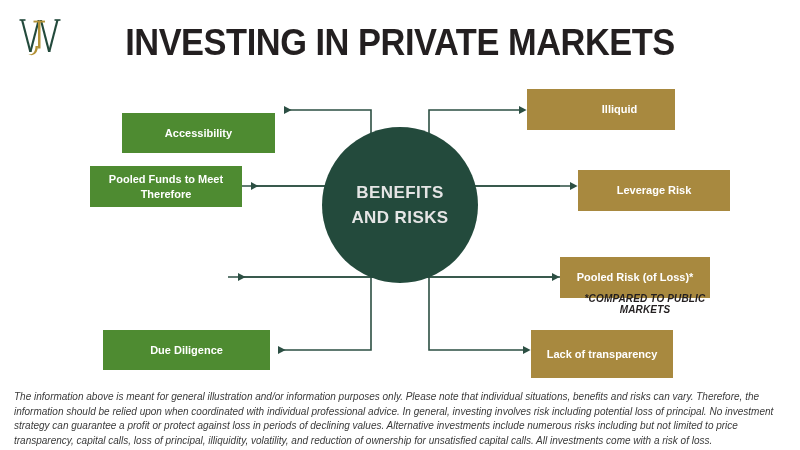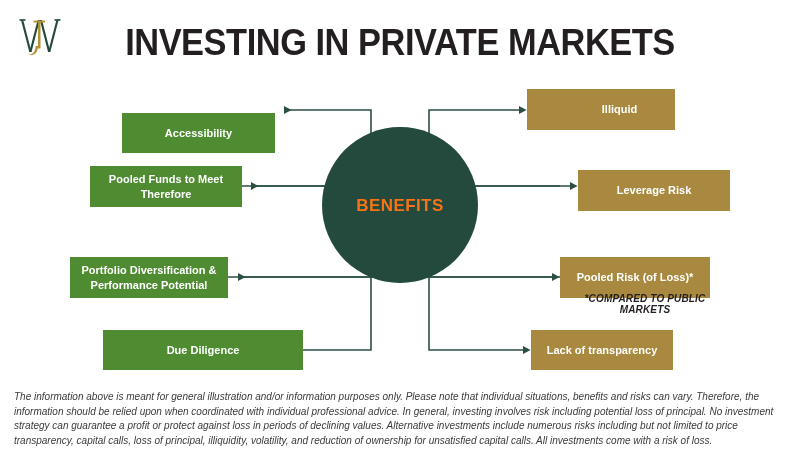--- a/index.html
+++ b/index.html
@@ -59,21 +59,21 @@
     left: 322px;
     top: 127px;
     width: 156px;
     height: 156px;
     border-radius: 50%;
     background: #234a3c;
     display: flex;
     flex-direction: column;
     align-items: center;
     justify-content: center;
-    color: #f97316;
+    color: #e5e5e5;
     font-size: 17px;
     line-height: 25px;
     font-weight: bold;
     letter-spacing: 0.4px;
     text-align: center;
   }
 
   
   .node {
     position: absolute;
@@ -165,51 +165,49 @@
       <path d="M228,277 L552,277" marker-end="url(#arrR)"></path>
 
       <path d="M371,248 L371,350 L278,350" marker-end="url(#arrL)"></path>
 
       <path d="M429,248 L429,350 L523,350" marker-end="url(#arrR)"></path>
     </g>
   </svg>
 
   <div id="circle">
     <span>BENEFITS</span>
+    <span>AND RISKS</span>
   </div>
 
   <div class="node benefit" style="left:122px; top:90px;  width:153px; height:40px;margin-top:23px;">
     <span>Accessibility</span>
   </div>
 
   <div class="node benefit" style="left:90px;  top:166px; width:152px; height:41px;">
     <span>Pooled Funds to Meet Therefore</span>
   </div>
 
-  <div class="node benefit" style="left:70px;  top:257px; width:158px; height:41px;">
-    <span>Portfolio Diversification &amp; Performance Potential</span>
-  </div>
-
-  <div class="node benefit" style="left:103px; top:330px; width:200px; height:40px;">
+
+  <div class="node benefit" style="left:103px; top:330px; width:167px; height:40px;">
     <span>Due Diligence</span>
   </div>
 
   <div class="node risk" style="left:527px; top:89px;  width:148px; height:41px;padding-left:45px;">
     <span>Illiquid</span>
   </div>
 
   <div class="node risk" style="left:578px; top:170px; width:152px; height:41px;">
     <span>Leverage Risk</span>
   </div>
 
   <div class="node risk" style="left:560px; top:257px; width:150px; height:41px;">
     <span>Pooled Risk (of Loss)*</span>
   </div>
 
-  <div class="node risk" style="left:531px; top:330px; width:142px; height:40px;">
+  <div class="node risk" style="left:531px; top:330px; width:142px; height:48px;">
     <span>Lack of transparency</span>
   </div>
 
   <div id="footnote">*COMPARED TO PUBLIC MARKETS</div>
 
   <div id="disclaimer">The information above is meant for general illustration and/or information purposes only. Please note that individual situations, benefits and risks can vary. Therefore, the information should be relied upon when coordinated with individual professional advice. In general, investing involves risk including potential loss of principal. No investment strategy can guarantee a profit or protect against loss in periods of declining values. Alternative investments include numerous risks including but not limited to price transparency, capital calls, loss of principal, illiquidity, volatility, and reduction of ownership for unsatisfied capital calls. All investments come with a risk of loss.</div>
 
 </div>
 
 </body></html>

